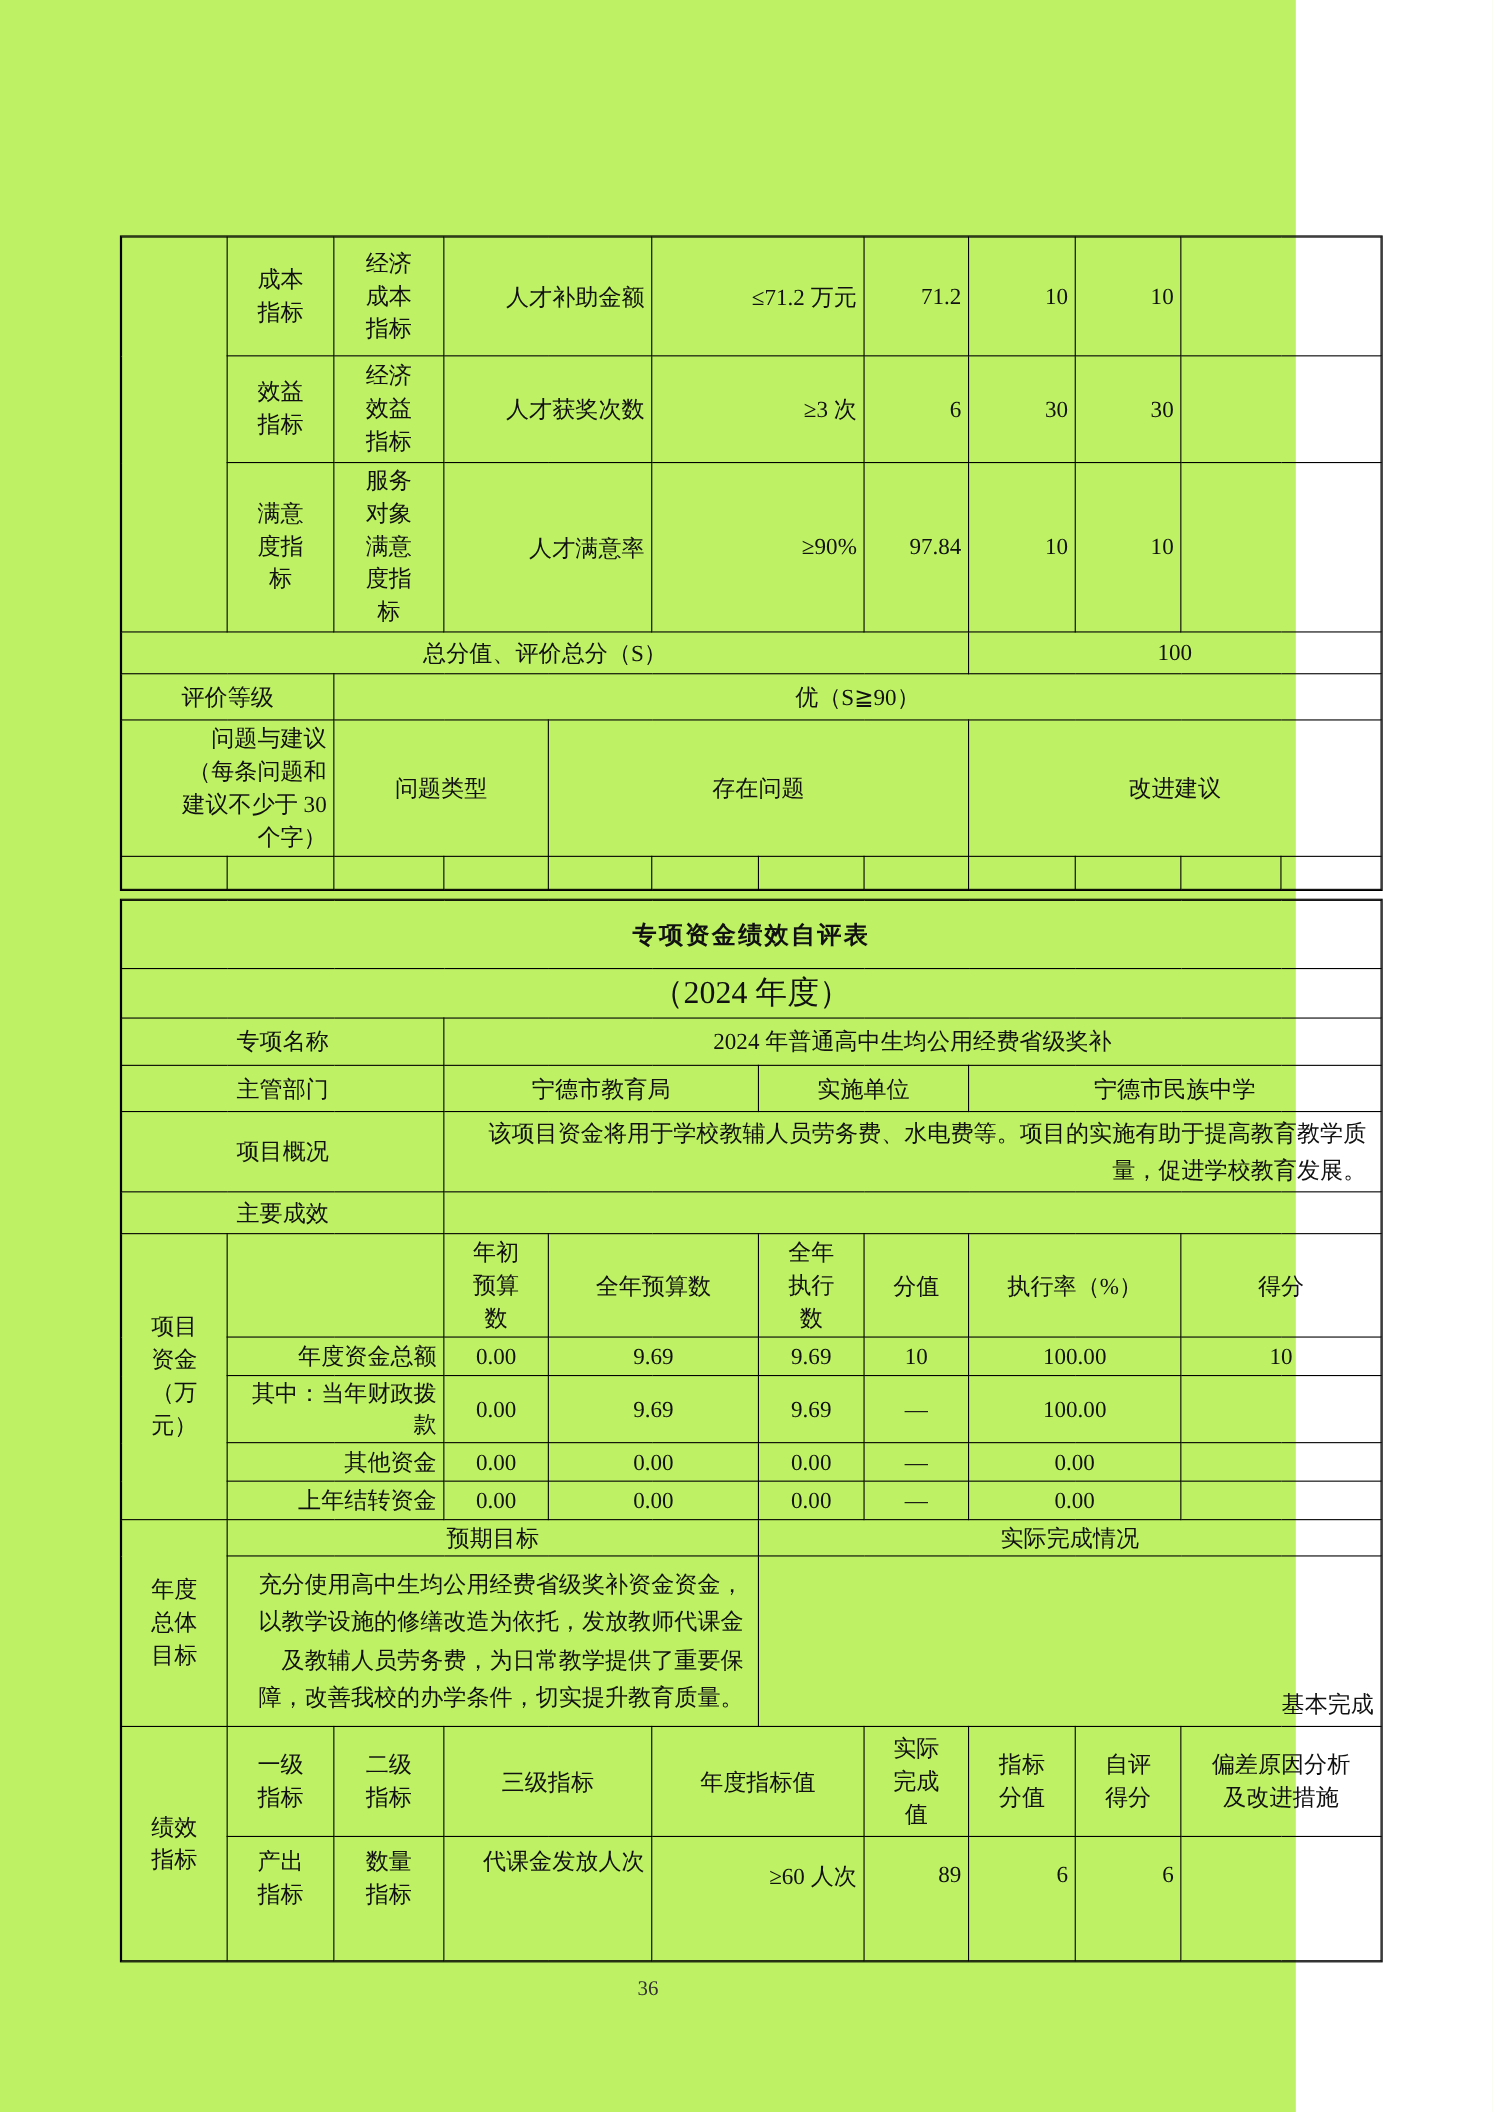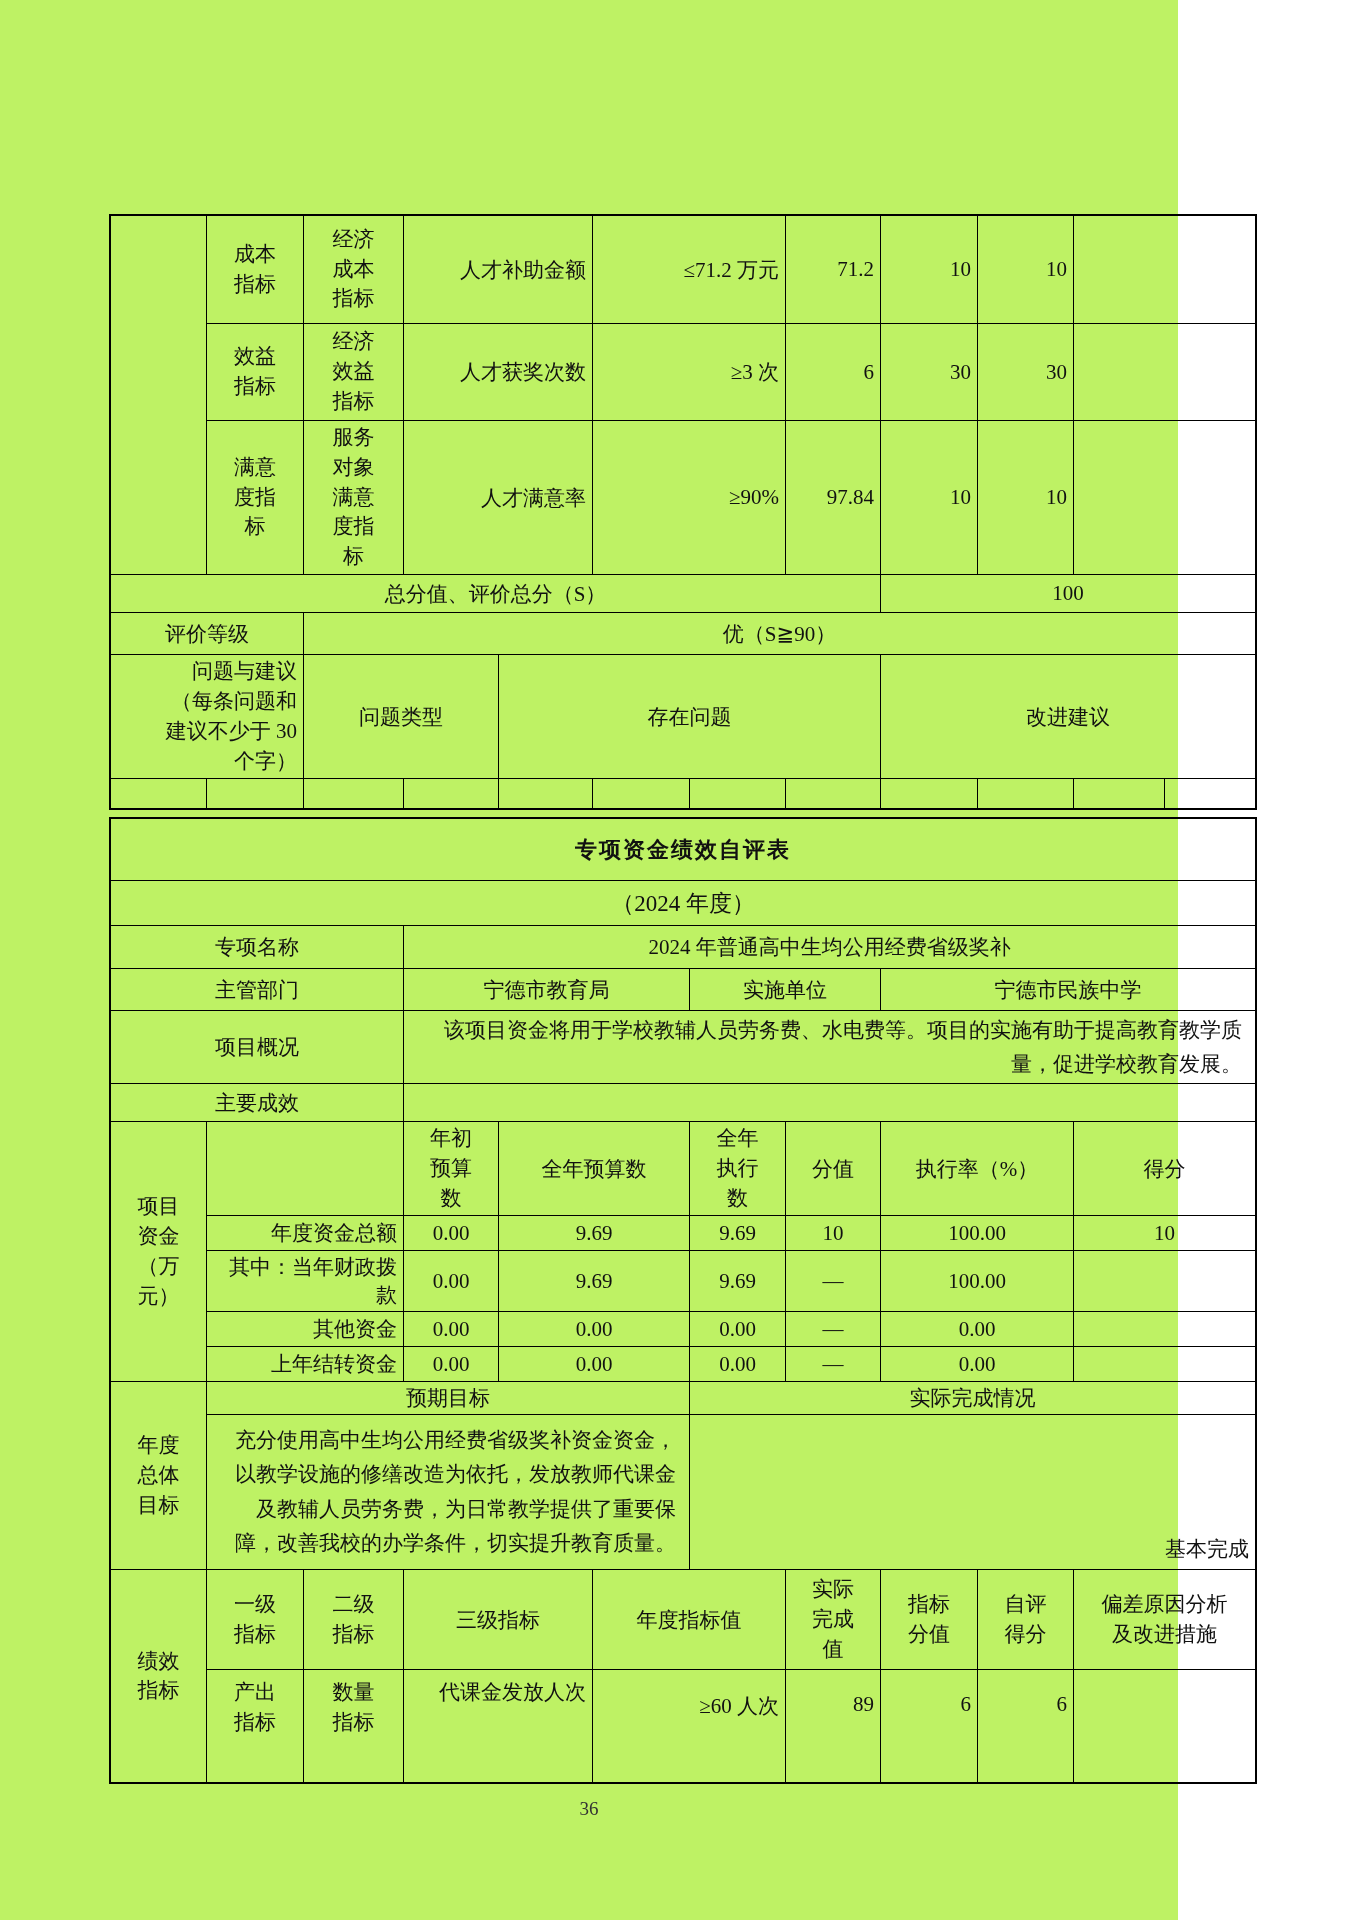--- a/index.html
+++ b/index.html
@@ -10,21 +10,21 @@
      padding:2px 6px;overflow:hidden;}
   .t1{top:215px;}
   .t2{top:818px;}
   .outer{outline:1.4px solid #000;}
   .pre{white-space:pre-line;line-height:1.42;}
   .tl{text-align:right;padding-left:11px;}
   .flow{text-align:right;padding-left:13px;padding-right:13px;line-height:1.62;}
   .vtop{vertical-align:top;padding-top:8px;}
   .vbot{vertical-align:bottom;padding-bottom:6px;}
   .title-cell{font-size:22px;font-weight:700;letter-spacing:2px;}
-  .year-cell{font-size:23px;}
+  .year-cell{font-size:29px;}
   .pagenum{position:absolute;left:0;top:1798px;width:100%;text-align:center;
            font-size:19px;color:#333;}
 </style>
 </head>
 <body>
 
 <div class="page">
 
   <table class="t1 outer">
     <colgroup>

